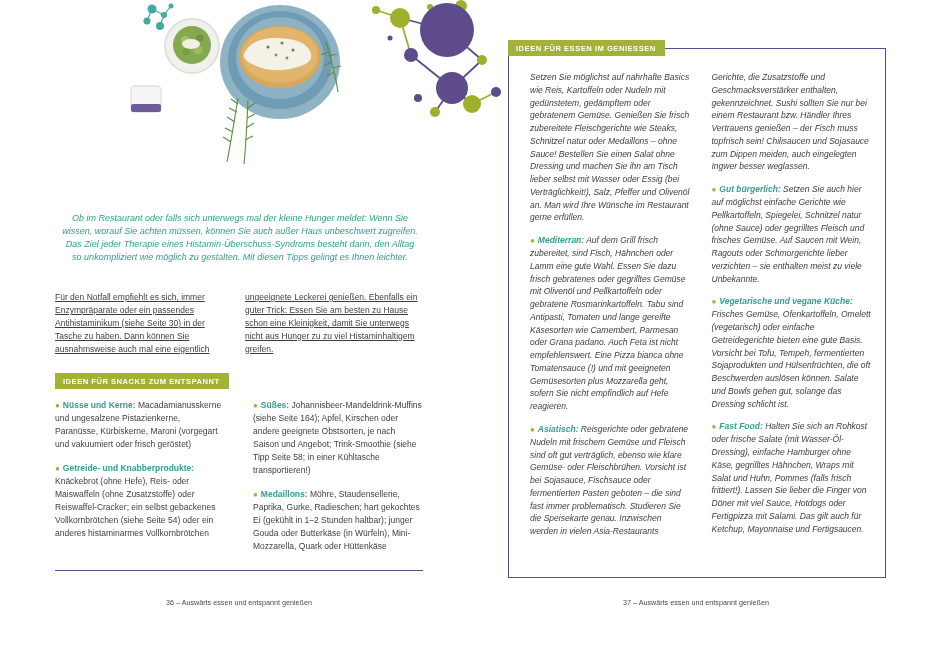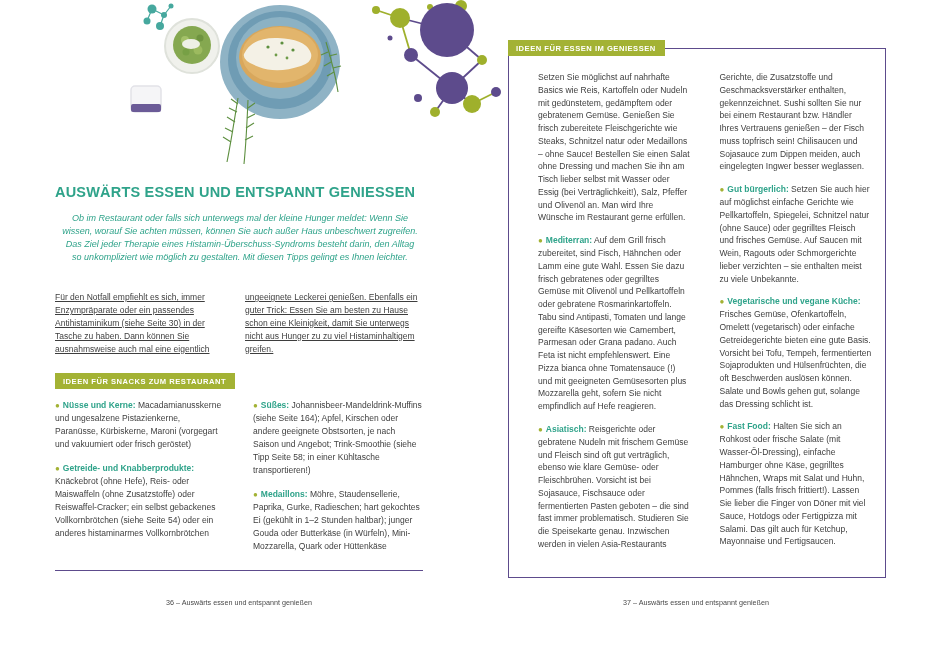--- a/index.html
+++ b/index.html
@@ -49,21 +49,21 @@
   .restaurant-box{
     left:508px;top:48px;width:376px;height:528px;
     border:1.6px solid #5d4b8c;
   }
   .restaurant-banner{left:508px;top:40px;z-index:2;}
   .box-content{
     position:absolute;left:13px;right:13px;top:22px;bottom:8px;
     column-count:2;column-gap:13px;column-fill:balance;
     font-size:8.5px;line-height:1.5;hyphens:auto;overflow:hidden;
   }
-  .para{margin:0 0 10px 16px;}
+  .para{margin:0 0 10px 8px;font-style:italic;}
 </style>
 </head>
 <body>
 
 <div class="spread">
 
   <svg class="deco-svg" viewBox="0 0 380 175" xmlns="http://www.w3.org/2000/svg">
 
     <g stroke="#46a89e" stroke-width="1.2">
       <line x1="22" y1="9" x2="34" y2="15"></line>
@@ -141,27 +141,26 @@
       <circle cx="352" cy="60" r="5" fill="#9fb02c"></circle>
         <circle cx="322" cy="88" r="16" fill="#5d4b8c"></circle>
       <circle cx="342" cy="104" r="9" fill="#9fb02c"></circle>
         <circle cx="305" cy="112" r="5" fill="#9fb02c"></circle>
       <circle cx="288" cy="98" r="4" fill="#5d4b8c"></circle>
         <circle cx="366" cy="92" r="5" fill="#5d4b8c"></circle>
       <circle cx="260" cy="38" r="2.5" fill="#5d4b8c"></circle>
     </g>
   </svg>
 
-  <h1 class="abs page-title">AUSWÄRTS ESSEN UND ENTSPANNT GENIESSEN</h1>
 
   <p class="abs intro">Ob im Restaurant oder falls sich unterwegs mal der kleine Hunger meldet: Wenn Sie wissen, worauf Sie achten müssen, können Sie auch außer Haus unbeschwert zugreifen. Das Ziel jeder Therapie eines Histamin-Überschuss-Syndroms besteht darin, den Alltag so unkompliziert wie möglich zu gestalten. Mit diesen Tipps gelingt es Ihnen leichter.</p>
 
   <div class="abs body-cols">Für den Notfall empfiehlt es sich, immer Enzympräparate oder ein passendes Antihistaminikum (siehe Seite 30) in der Tasche zu haben. Dann können Sie ausnahmsweise auch mal eine eigentlich ungeeignete Leckerei genießen. Ebenfalls ein guter Trick: Essen Sie am besten zu Hause schon eine Kleinigkeit, damit Sie unterwegs nicht aus Hunger zu zu viel Histaminhaltigem greifen.</div>
 
-  <div class="abs banner snack-banner">IDEEN FÜR SNACKS ZUM RESTAURANT</div>
+  <div class="abs banner snack-banner">IDEEN FÜR SNACKS ZUM ENTSPANNT</div>
 
   <div class="abs snack-cols">
     <div class="snack-col">
       <p class="tip-item"><span class="dot">●</span><strong class="lead">Nüsse und Kerne:</strong><span> Macadamianusskerne und ungesalzene Pistazienkerne, Paranüsse, Kürbiskerne, Maroni (vorgegart und vakuumiert oder frisch geröstet)</span></p>
       <p class="tip-item"><span class="dot">●</span><strong class="lead">Getreide- und Knabberprodukte:</strong><span> Knäckebrot (ohne Hefe), Reis- oder Maiswaffeln (ohne Zusatzstoffe) oder Reiswaffel-Cracker; ein selbst gebackenes Vollkornbrötchen (siehe Seite 54) oder ein anderes histaminarmes Vollkornbrötchen</span></p>
     </div>
     <div class="snack-col">
       <p class="tip-item"><span class="dot">●</span><strong class="lead">Süßes:</strong><span> Johannisbeer-Mandeldrink-Muffins (siehe Seite 164); Apfel, Kirschen oder andere geeignete Obstsorten, je nach Saison und Angebot; Trink-Smoothie (siehe Tipp Seite 58; in einer Kühltasche transportieren!)</span></p>
       <p class="tip-item"><span class="dot">●</span><strong class="lead">Medaillons:</strong><span> Möhre, Staudensellerie, Paprika, Gurke, Radieschen; hart gekochtes Ei (gekühlt in 1–2 Stunden haltbar); junger Gouda oder Butterkäse (in Würfeln), Mini-Mozzarella, Quark oder Hüttenkäse</span></p>
     </div>

